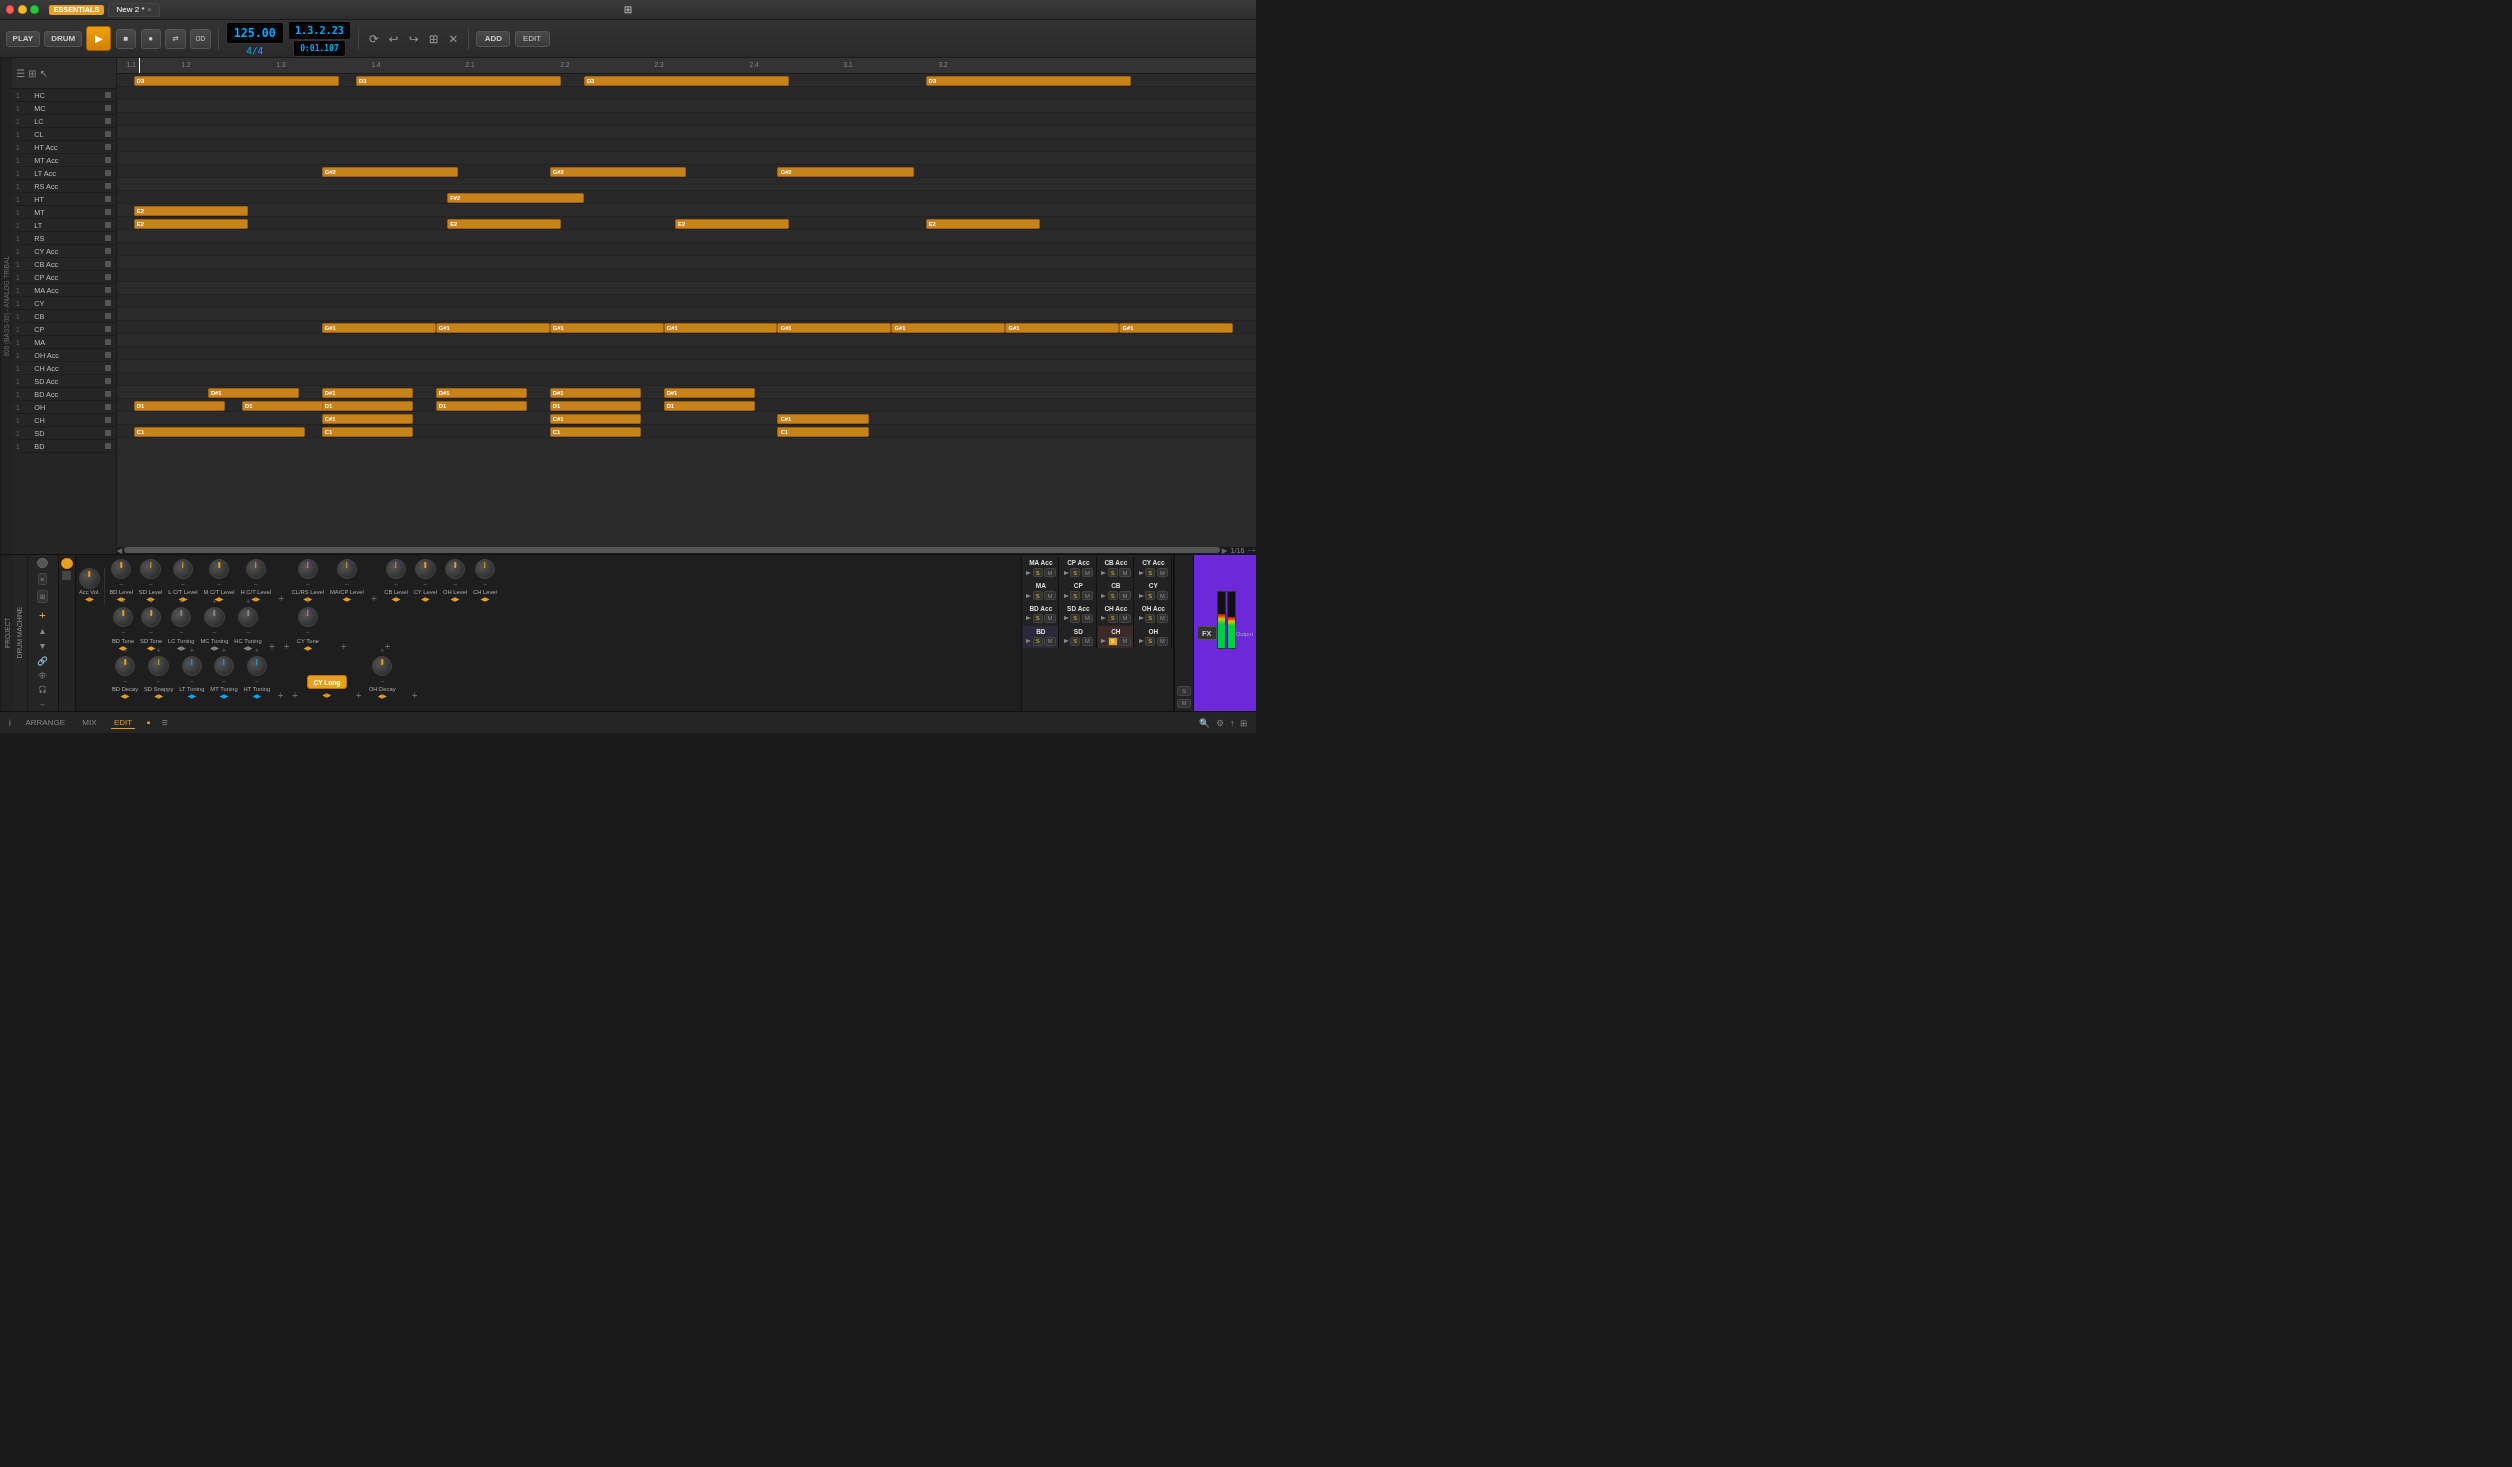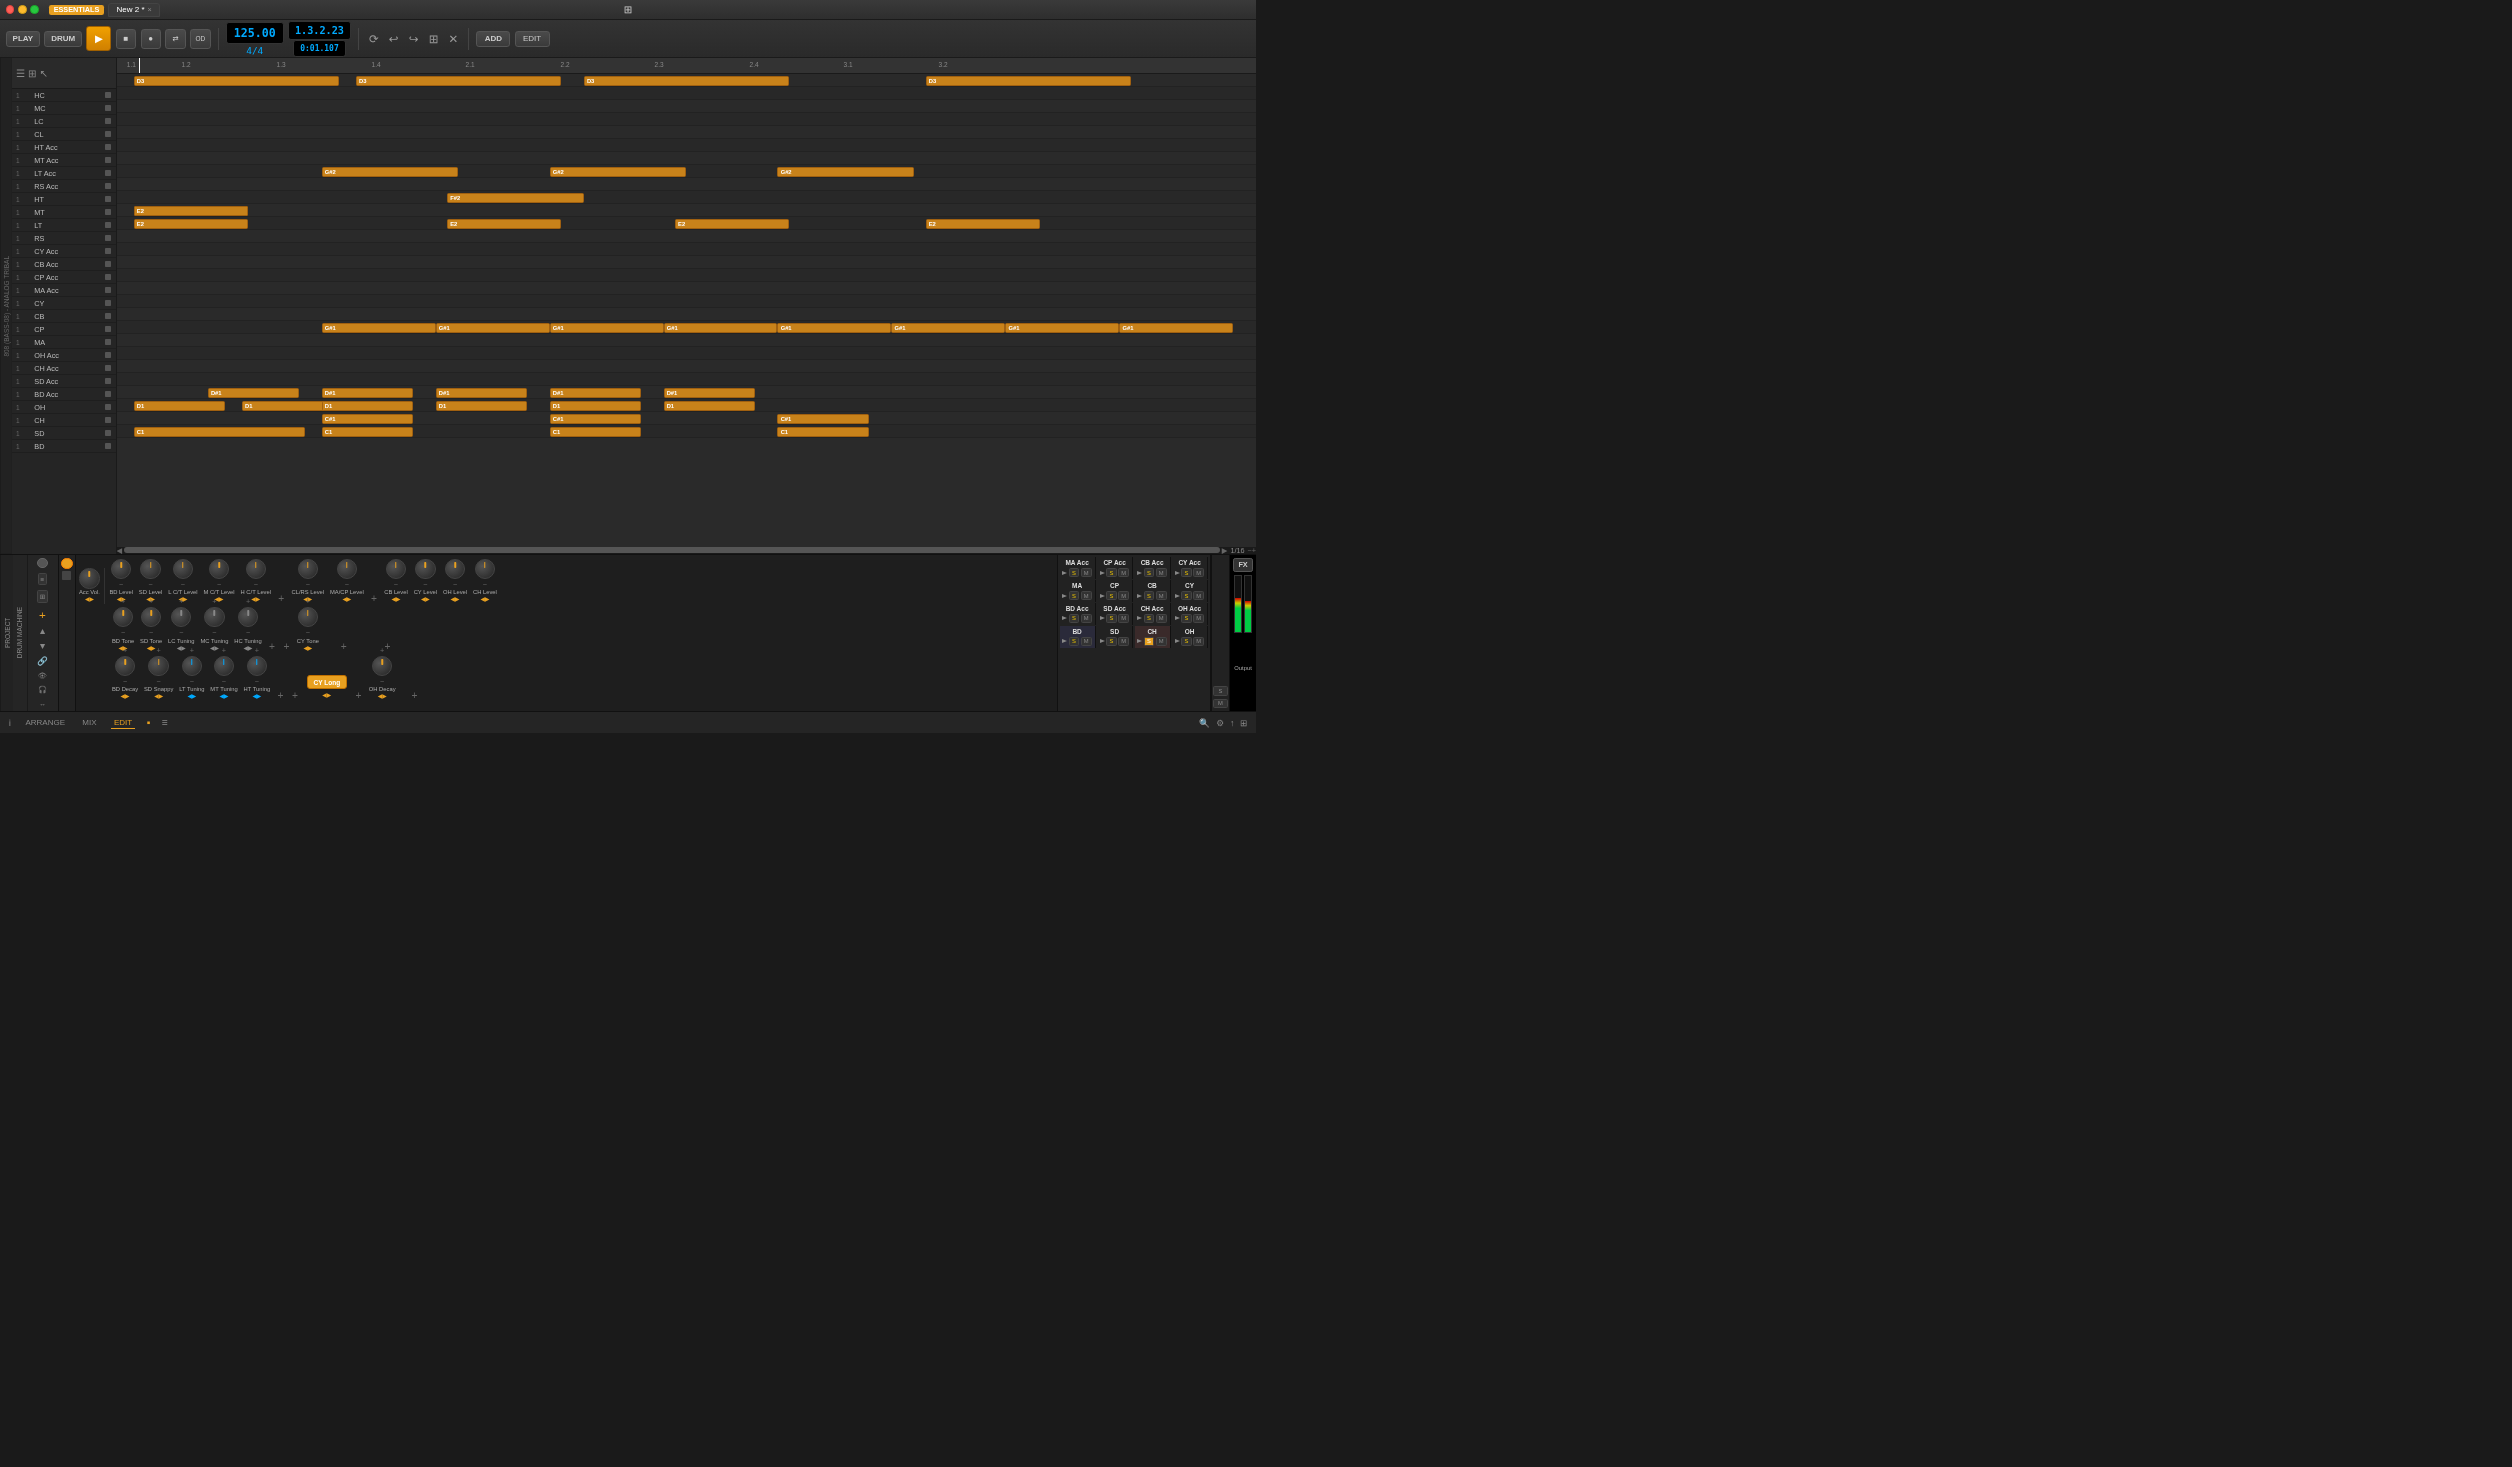--- a/index.html
+++ b/index.html
@@ -1202,21 +1202,21 @@
             </div>
           </div>
         </div>
       </div>
 
       <div style="display:flex;flex-direction:column;align-items:center;justify-content:flex-end;padding:2.9px 1.5px;gap:2.9px;background:#222;border-left:0.7px solid #111;">
         <button class="ch-btn" style="width:14.5px;text-align:center;">S</button>
         <button class="ch-btn" style="width:14.5px;text-align:center;">M</button>
       </div>
 
-      <div style="display:flex;flex-direction:column;align-items:center;padding:2.9px;background:#000000;border-left:0.7px solid #111;">
+      <div style="display:flex;flex-direction:row;align-items:center;padding:2.9px;background:#6d28d9;border-left:0.7px solid #111;">
 
         <button class="fx-btn">FX</button>
 
         <div style="display:flex;gap:1.5px;margin-top:2.9px;height:87px;">
           <div class="level-meter">
             <div style="height:60%;background:linear-gradient(to top, #00cc44 70%, #cccc00 85%, #cc0000 100%);"></div>
           </div>
           <div class="level-meter">
             <div style="height:55%;background:linear-gradient(to top, #00cc44 70%, #cccc00 85%, #cc0000 100%);"></div>
           </div>

